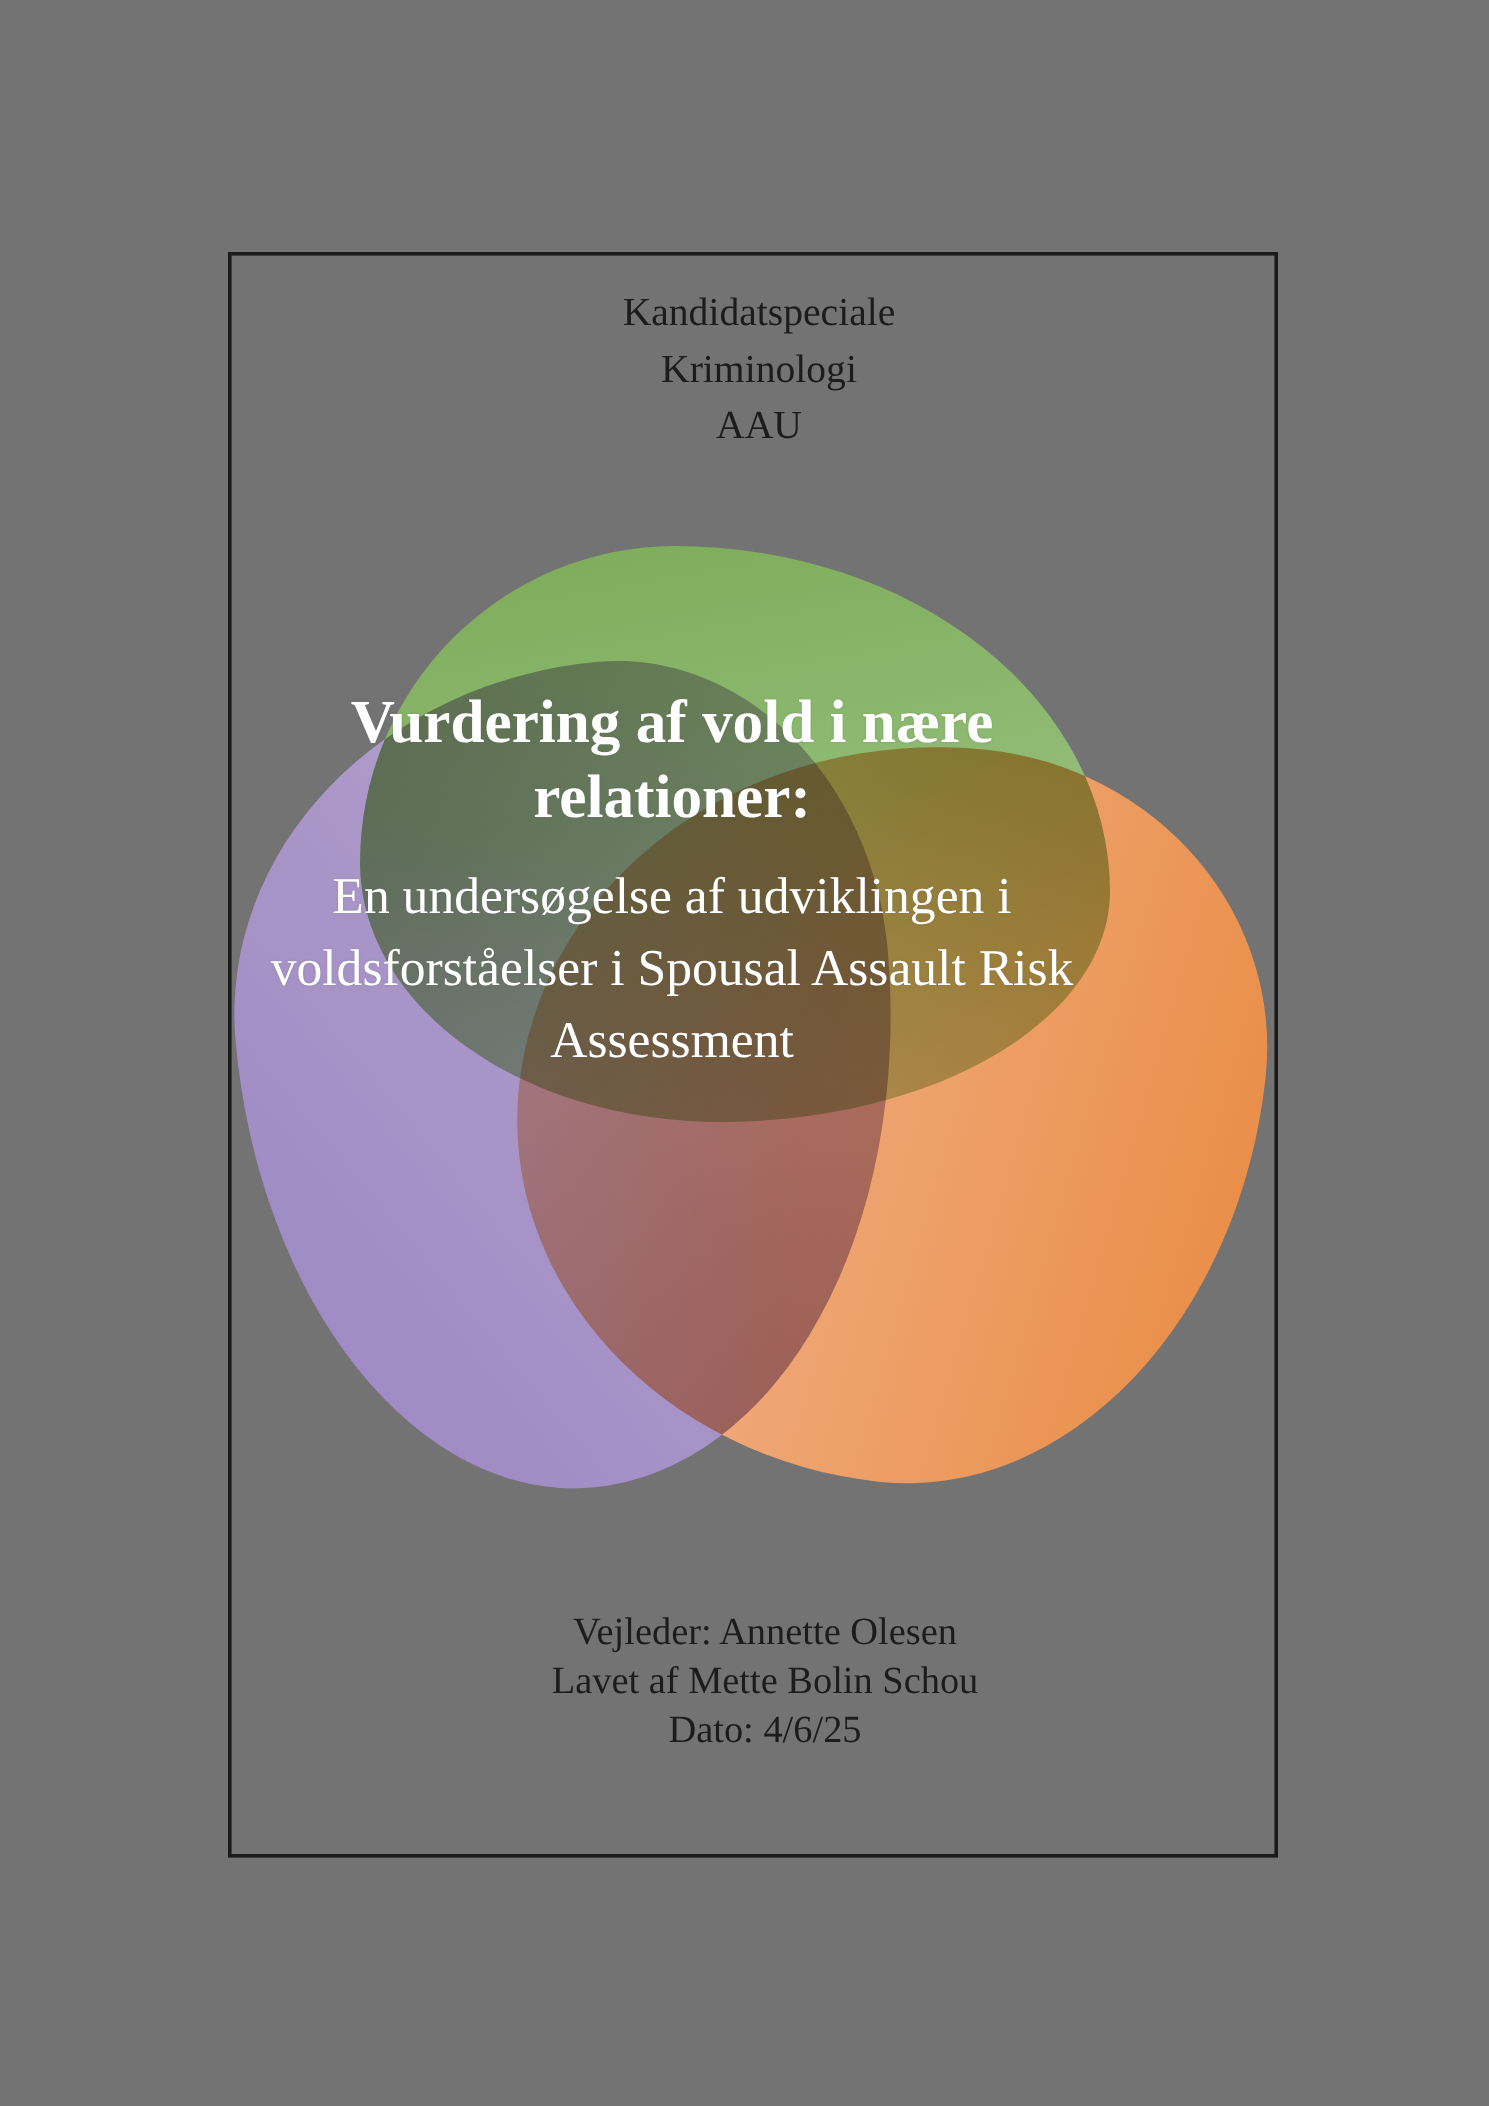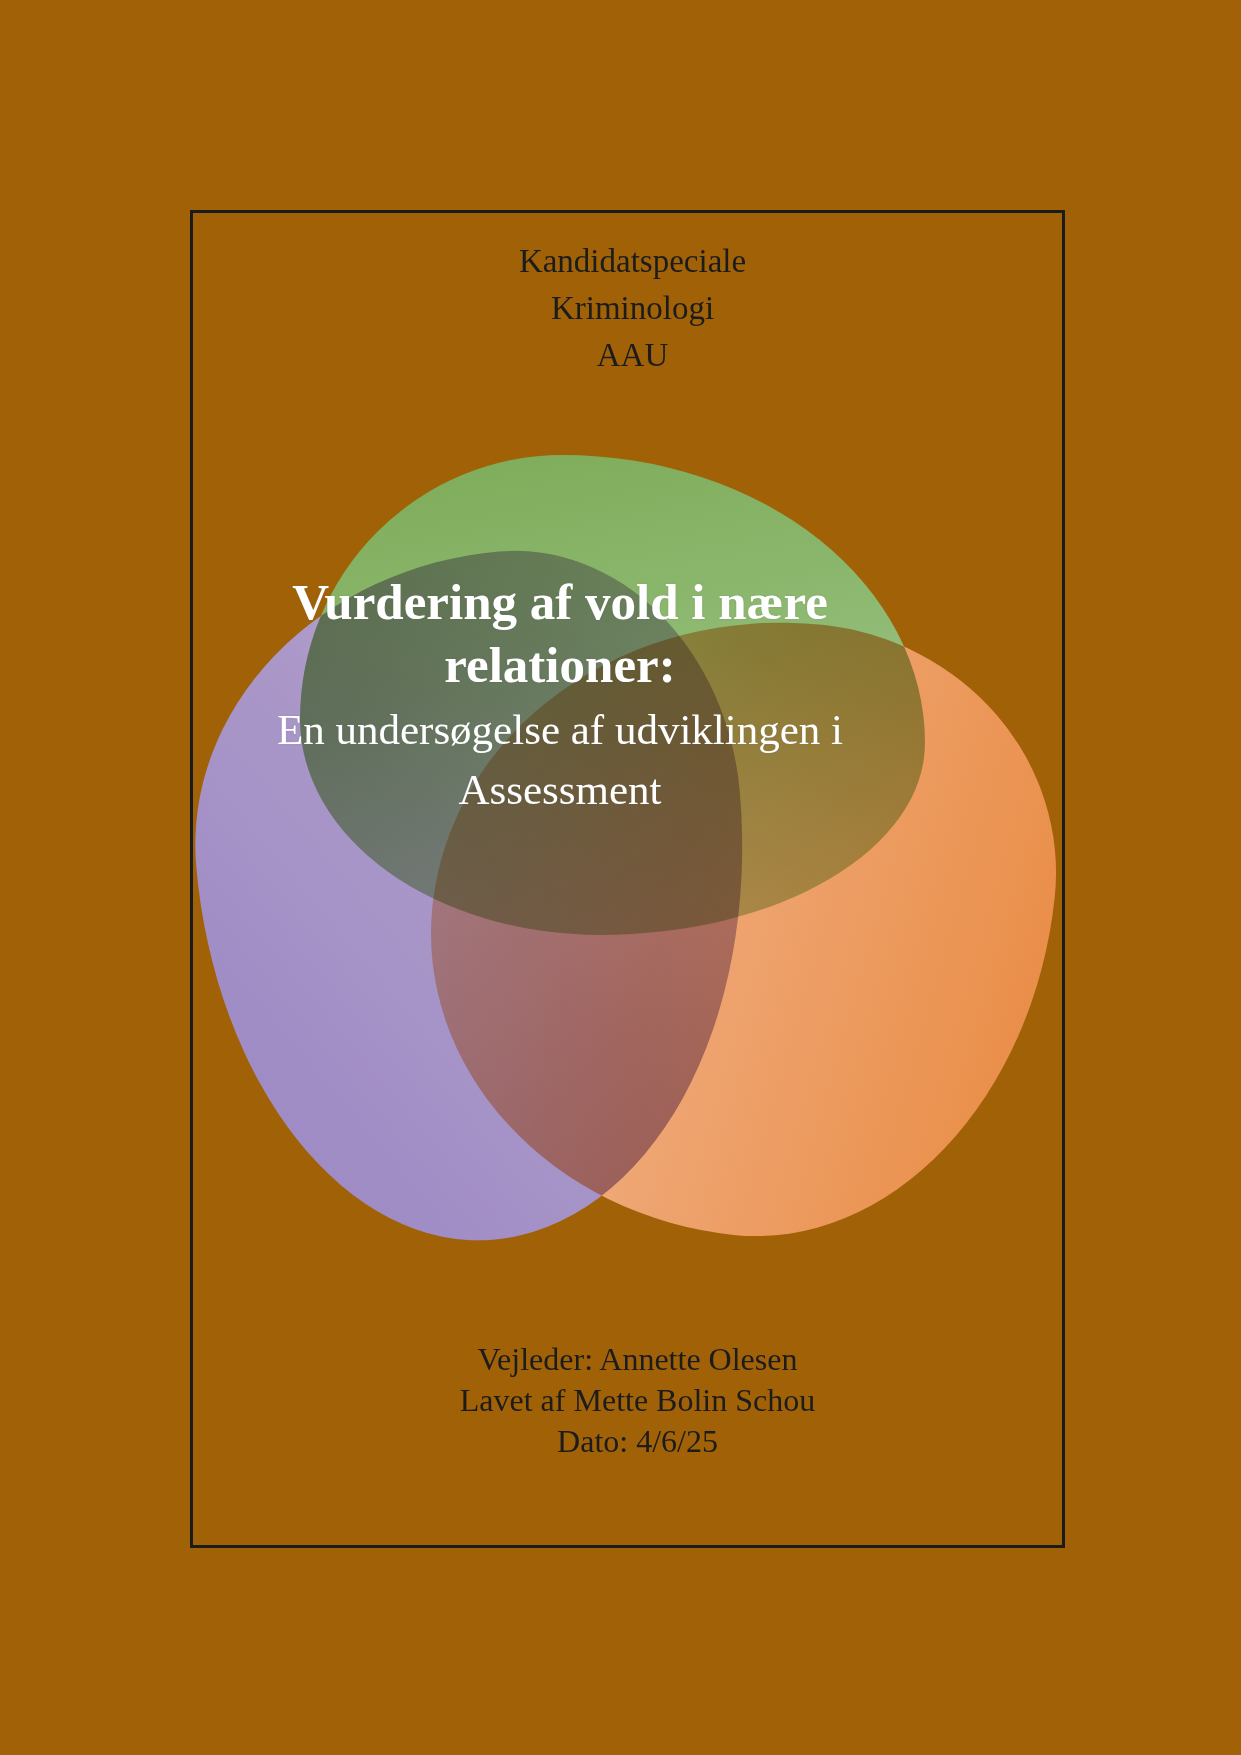--- a/index.html
+++ b/index.html
@@ -1,19 +1,19 @@
 <!DOCTYPE html>
 <html><head>
 <meta charset="utf-8">
 <style>
   html,body{margin:0;padding:0;background:#ffffff;}
   .page{
     position:relative;
     width:1241px;height:1755px;
-    background:#a16207;
+    background:#737373;
     overflow:hidden;
     font-family:"Liberation Serif","DejaVu Serif",serif;
   }
   .border-frame{
     position:absolute;
     left:190px;top:210px;
     width:869px;height:1332px;
     border:3px solid #1b1b1b;
     background:transparent;
   }
@@ -48,21 +48,21 @@
     background:linear-gradient(100deg,#f4cda8 0%,#efa877 40%,#e98b43 100%);
   }
   .title-block{
     position:absolute;
     left:150px;top:571px;width:820px;
     text-align:center;
     color:#ffffff;
     text-shadow:0 0 2px rgba(110,110,110,0.30);
   }
   .title-bold{font-size:51px;font-weight:700;line-height:63px;}
-  .title-sub{font-size:43px;font-weight:400;line-height:60px;margin-top:3px;}
+  .title-sub{font-size:43px;font-weight:400;line-height:60px;margin-top:21px;}
   .footer-block{
     position:absolute;
     left:200px;top:1339px;width:875px;
     text-align:center;
     color:#1c1c1c;
     font-size:32px;line-height:41px;
   }
 </style>
 </head>
 <body>
@@ -80,20 +80,21 @@
   <div class="blob-layer">
     <div class="blob blob-green"></div>
     <div class="blob blob-purple"></div>
     <div class="blob blob-orange"></div>
   </div>
 
   <div class="title-block">
     <div class="title-bold">Vurdering af vold i nære</div>
     <div class="title-bold">relationer:</div>
     <div class="title-sub">En undersøgelse af udviklingen i</div>
+    <div class="title-sub" style="margin-top:0;">voldsforståelser i Spousal Assault Risk</div>
     <div class="title-sub" style="margin-top:0;">Assessment</div>
   </div>
 
   <div class="footer-block">
     <div>Vejleder: Annette Olesen</div>
     <div>Lavet af Mette Bolin Schou</div>
     <div>Dato: 4/6/25</div>
   </div>
 
 </div>

